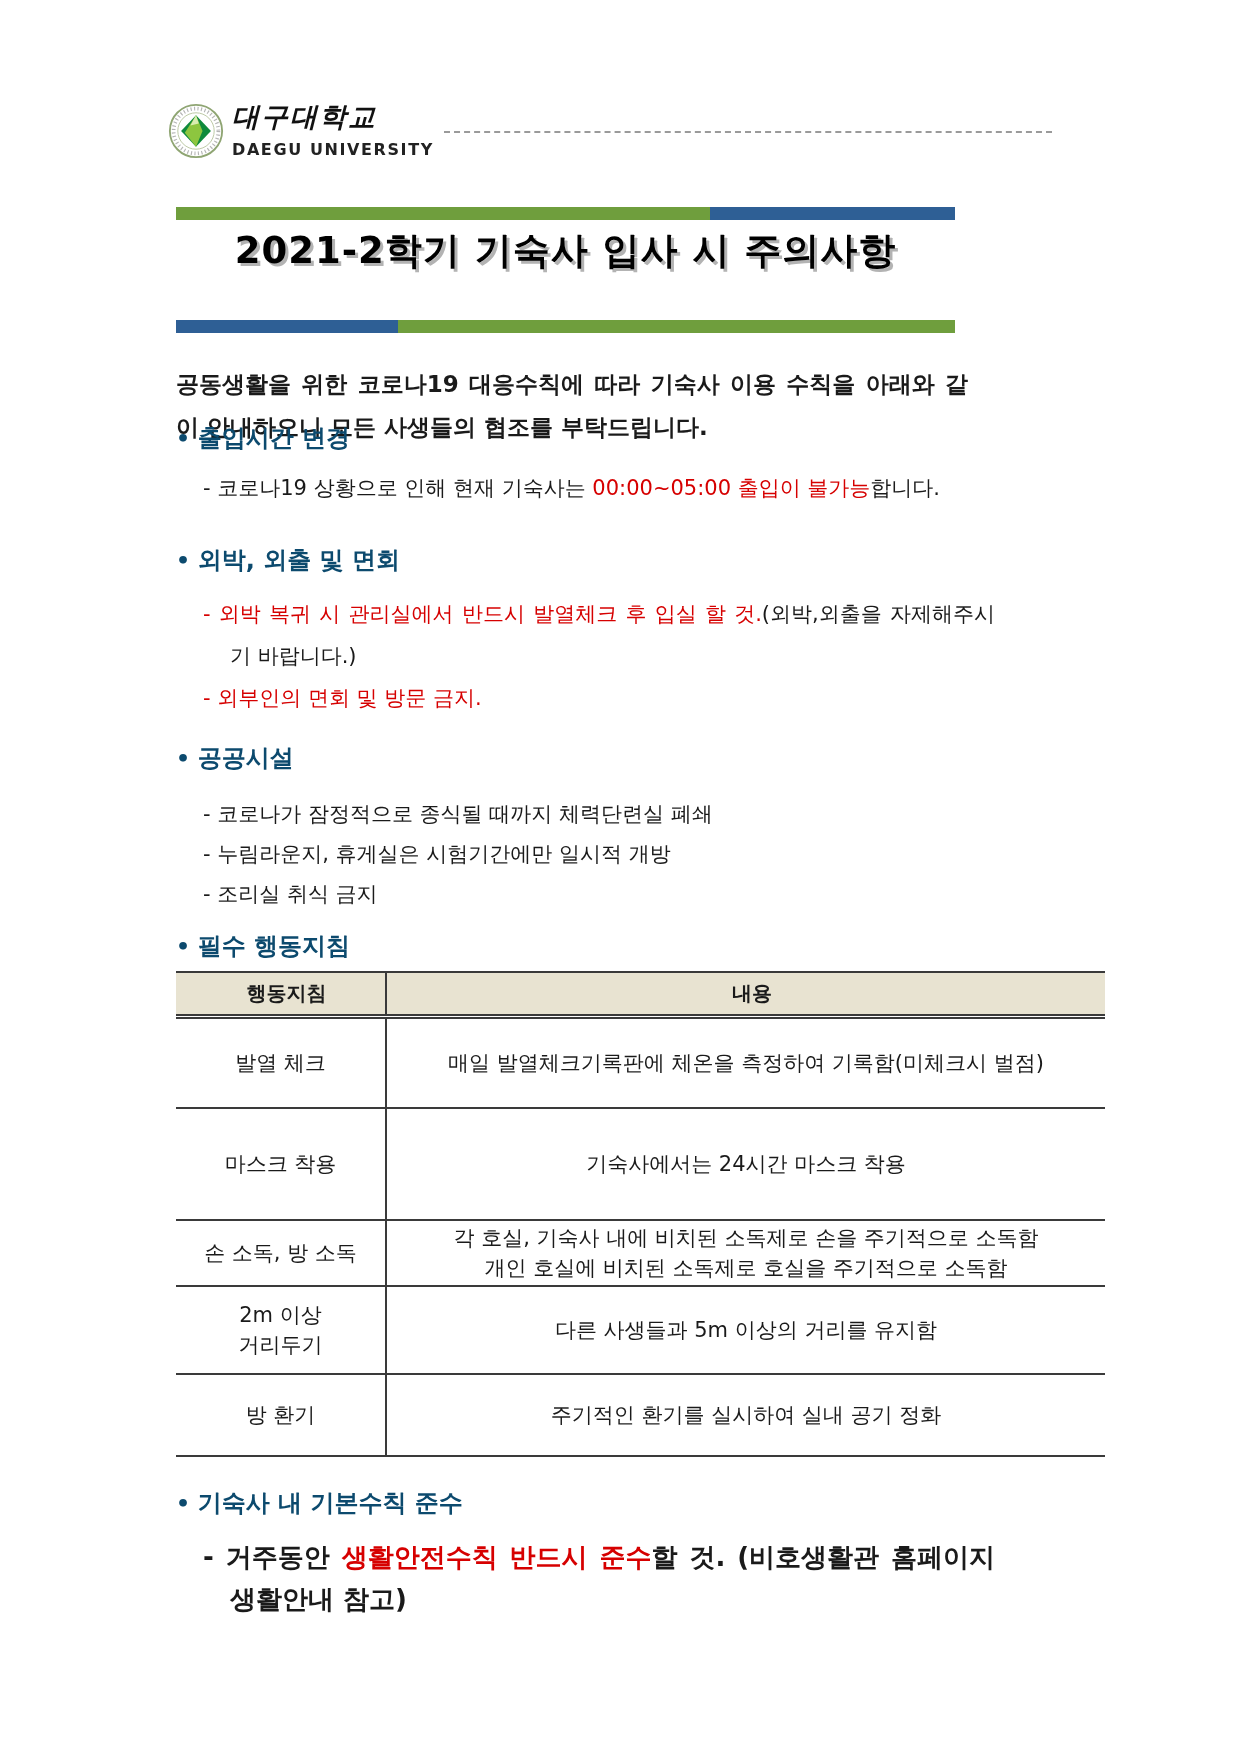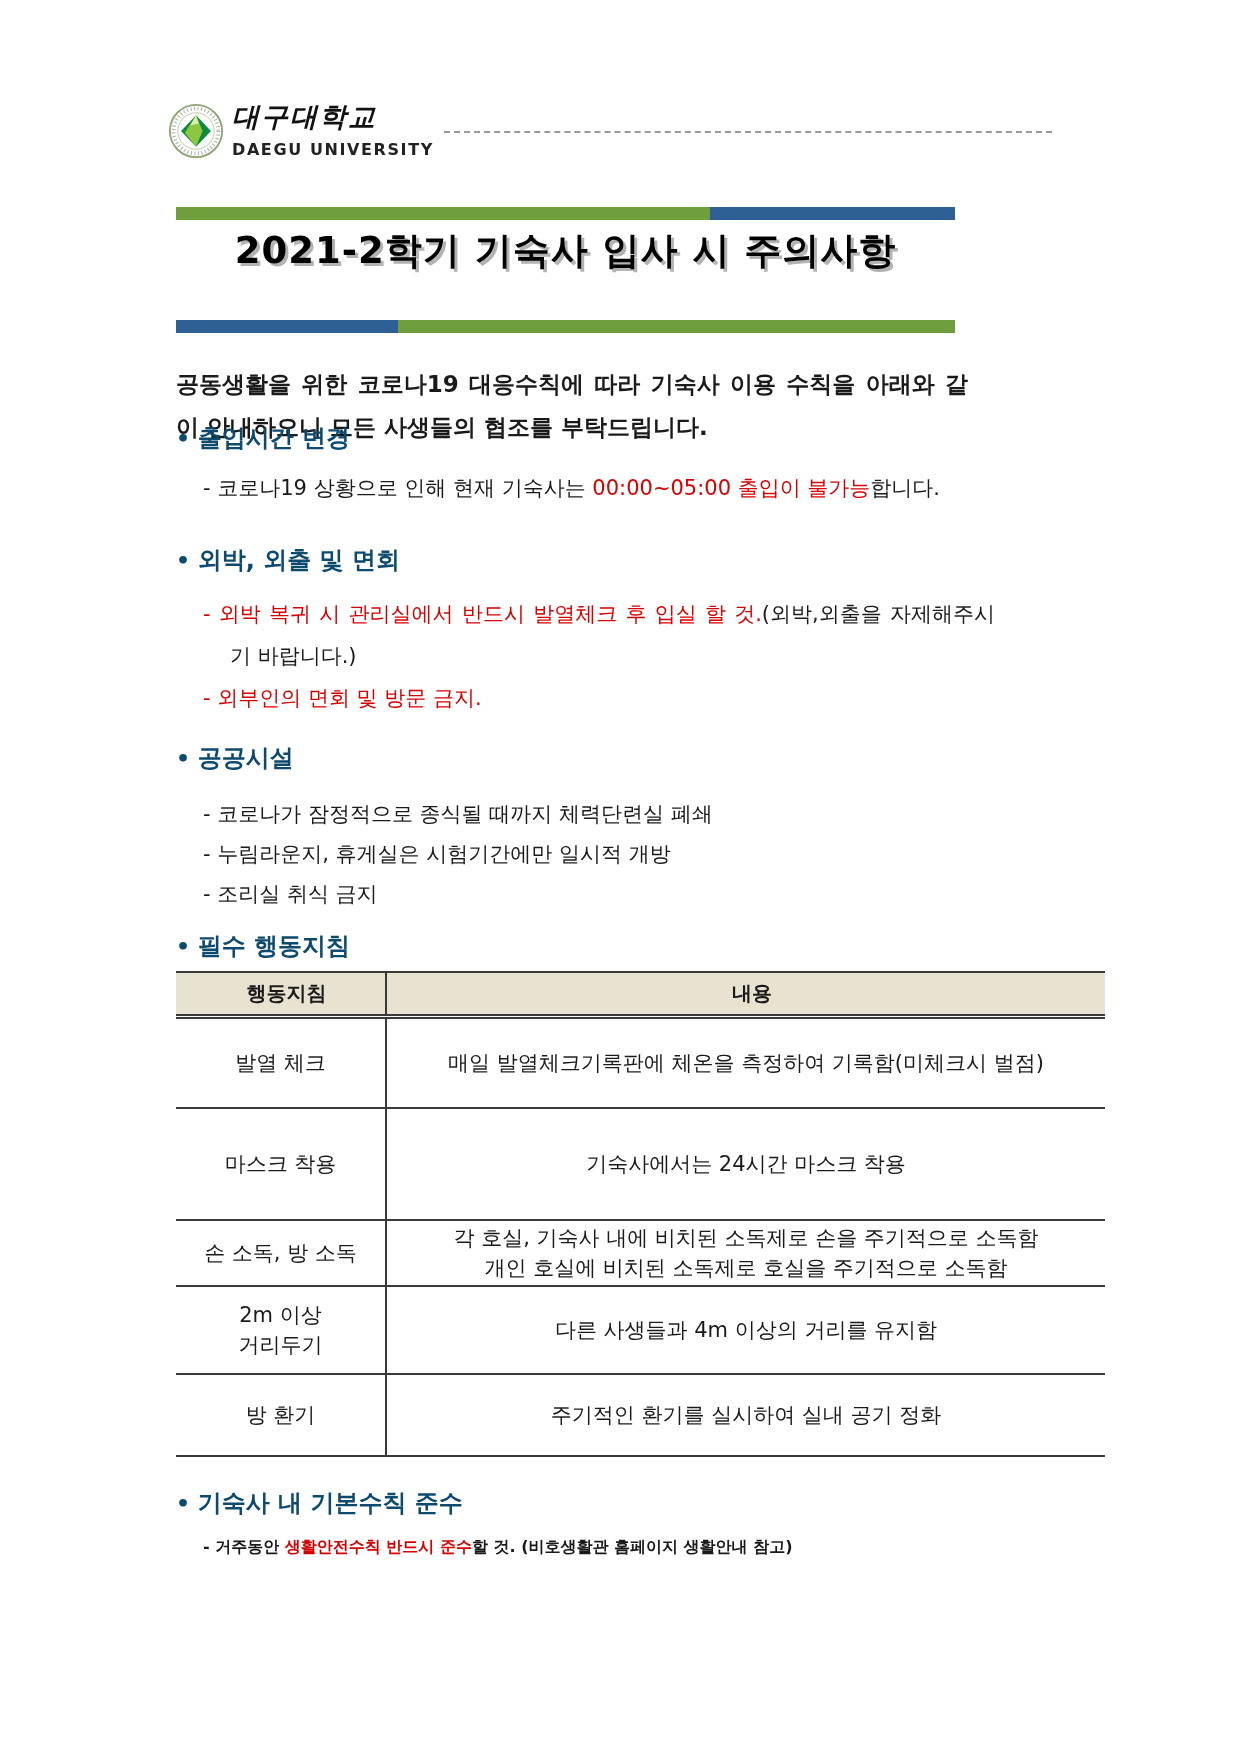--- a/index.html
+++ b/index.html
@@ -179,21 +179,21 @@
   #sec-entry-line      { top: 446px; }
   #sec-overnight-heading { top: 544px; }
   #sec-overnight-line1 { top: 572px; }
   #sec-overnight-line2 { top: 656px; }
   #sec-public-heading  { top: 742px; }
   #sec-public-item-0   { top: 772px; }
   #sec-public-item-1   { top: 812px; }
   #sec-public-item-2   { top: 852px; }
   #sec-required-heading { top: 930px; }
   #sec-basic-heading   { top: 1487px; }
-  #sec-basic-line      { top: 1510px; font-weight: bold; font-size: 16px; }
+  #sec-basic-line      { top: 1510px; font-weight: bold; font-size: 26px; }
 </style>
 </head>
 <body>
 
 <div class="page">
 
   <div class="logo-row">
     <svg class="emblem" width="56" height="56" viewBox="0 0 60 60">
       <circle cx="30" cy="30" r="28" fill="#ffffff" stroke="#8fa573" stroke-width="2"></circle>
       <circle cx="30" cy="30" r="24" fill="none" stroke="#777777" stroke-width="4" stroke-dasharray="1.2 2.6" opacity="0.55"></circle>
@@ -254,21 +254,21 @@
         <td>기숙사에서는 24시간 마스크 착용</td>
       </tr>
       <tr class="row-h3">
         <td>손 소독, 방 소독</td>
         <td>각 호실, 기숙사 내에 비치된 소독제로 손을 주기적으로 소독함
 개인 호실에 비치된 소독제로 호실을 주기적으로 소독함</td>
       </tr>
       <tr class="row-h4">
         <td>2m 이상
 거리두기</td>
-        <td>다른 사생들과 4m 이상의 거리를 유지함</td>
+        <td>다른 사생들과 5m 이상의 거리를 유지함</td>
       </tr>
       <tr class="row-h5">
         <td>방 환기</td>
         <td>주기적인 환기를 실시하여 실내 공기 정화</td>
       </tr>
     </tbody>
   </table>
 
   <div class="sec-heading" id="sec-basic-heading">기숙사 내 기본수칙 준수</div>
   <p class="dash-line bold" id="sec-basic-line"><span>- 거주동안 </span><span class="red">생활안전수칙 반드시 준수</span><span>할 것. (비호생활관 홈페이지 생활안내 참고)</span></p>

